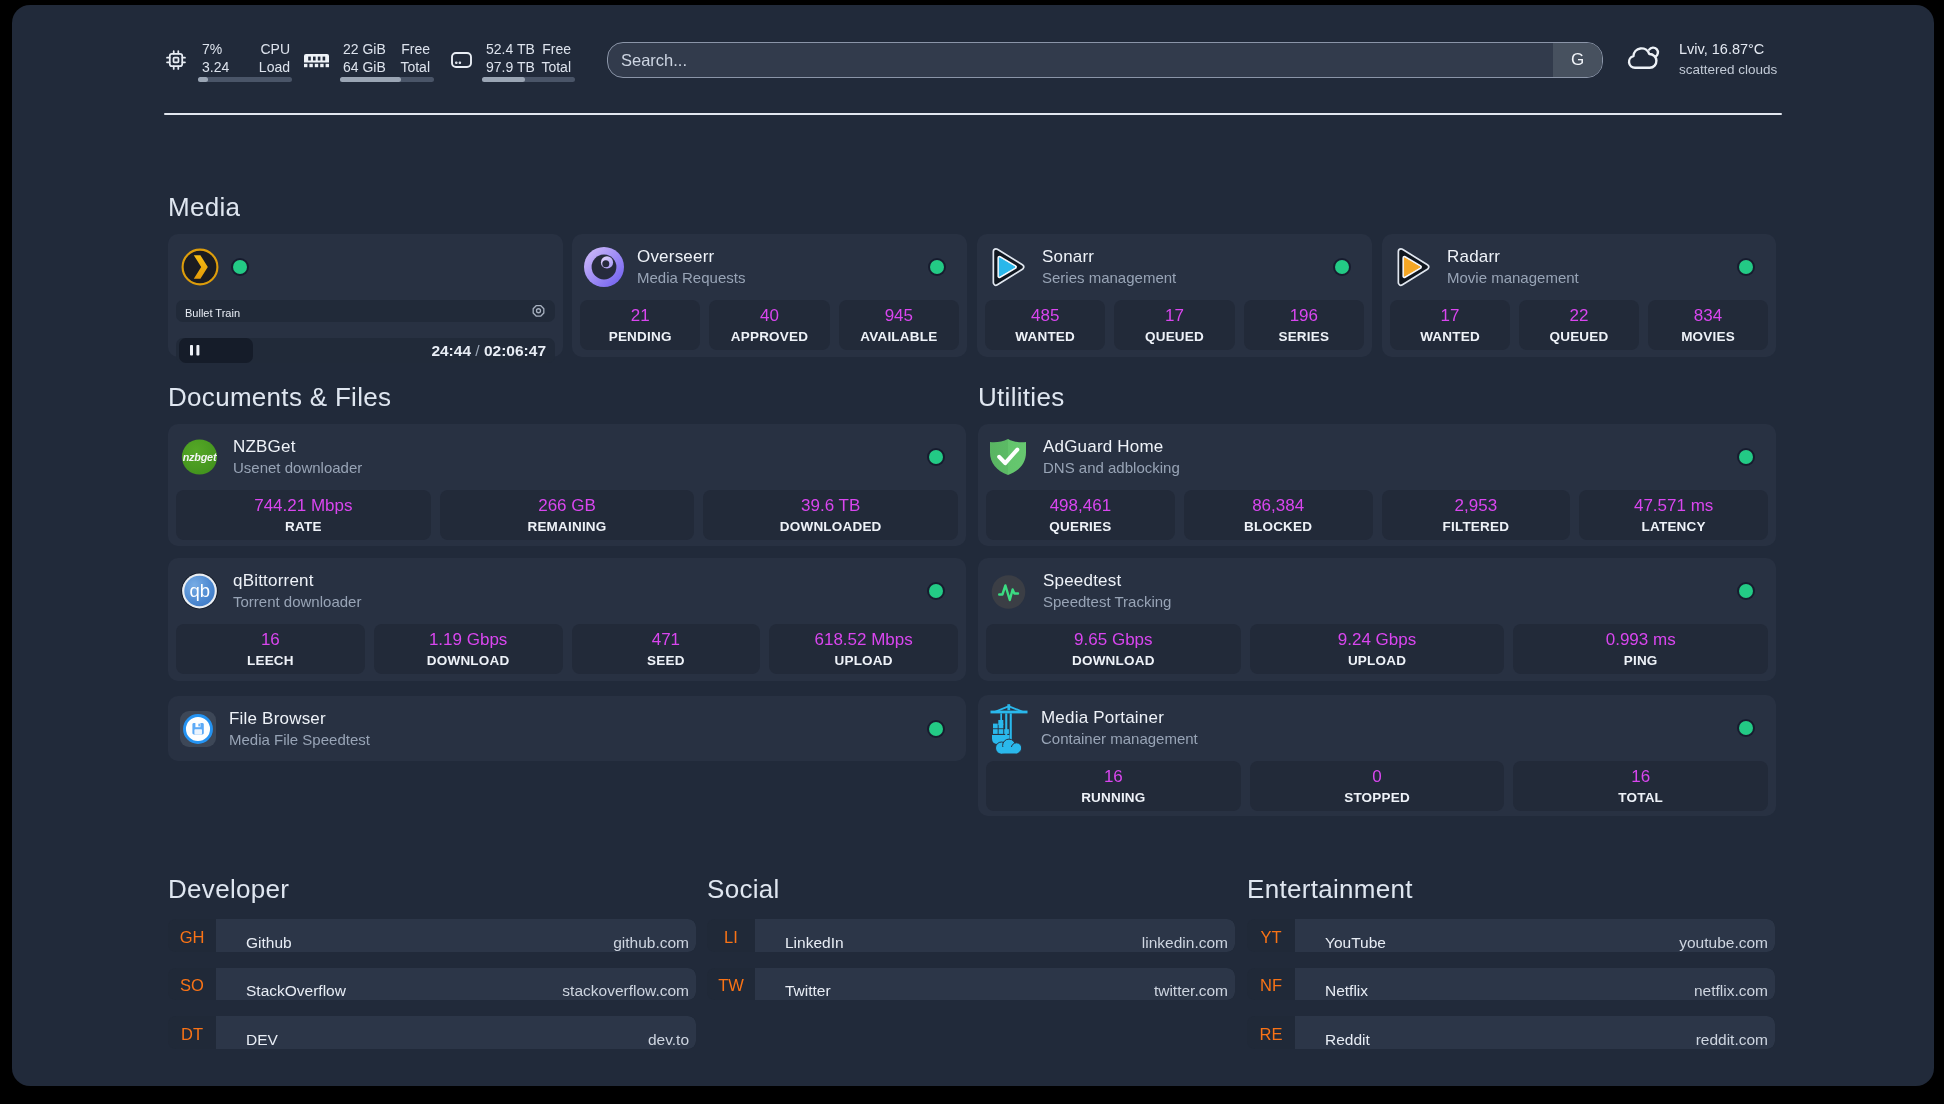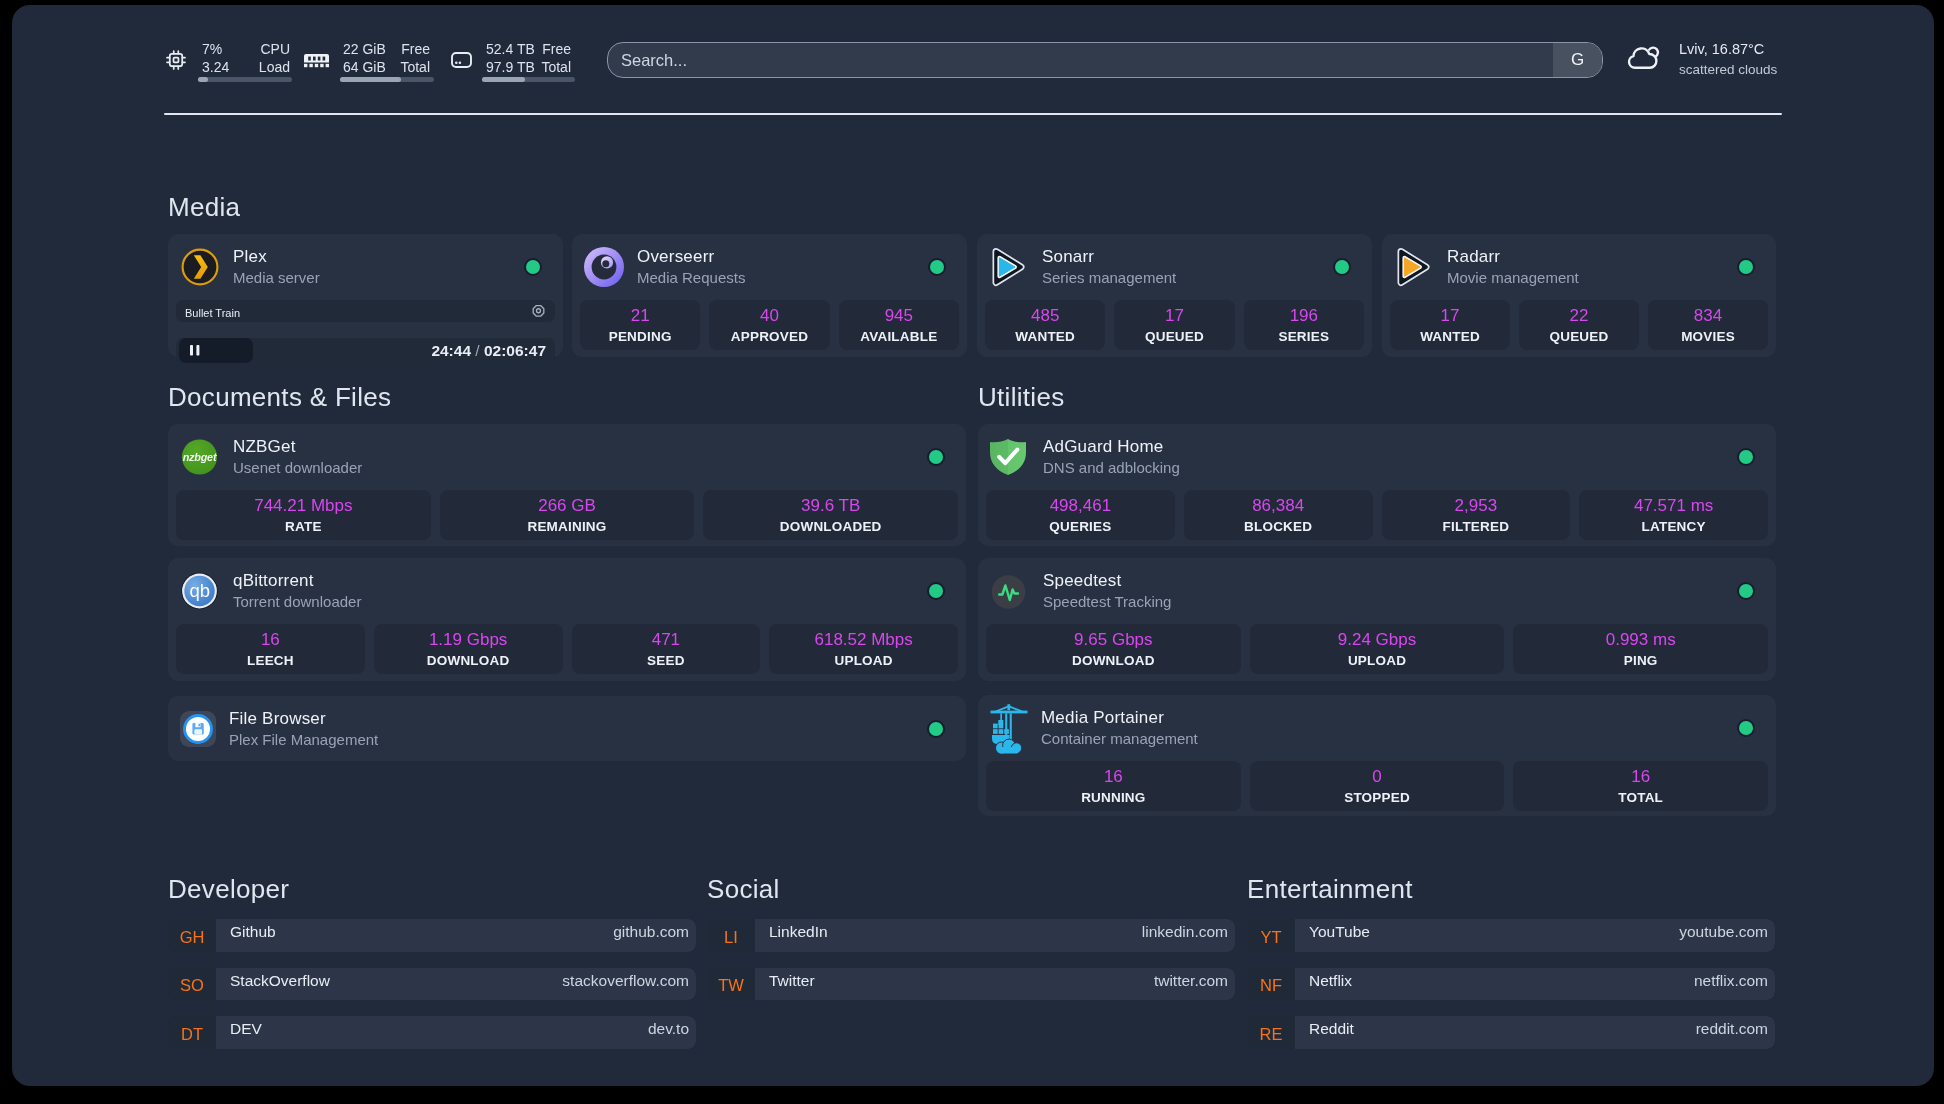--- a/index.html
+++ b/index.html
@@ -16,21 +16,21 @@
 .ctxt{flex:1}
 .ctxt .t{font-size:17px;line-height:21px;color:#eef2f8;letter-spacing:.2px}
 .ctxt .s{font-size:15px;line-height:21px;color:#98a4b6}
 .dot{width:14px;height:14px;border-radius:50%;background:#23ca85;flex:none;box-shadow:0 0 0 2px rgba(18,22,40,.75)}
 .stats{position:absolute;left:8px;right:8px;top:66px;height:50px;display:flex;gap:9px}
 .sb{flex:1;background:#222a39;border-radius:8px;text-align:center;padding-top:6px}
 .sb .n{font-size:17px;line-height:20px;color:#d946ef}
 .sb .l{margin-top:2px;font-size:13.5px;line-height:17px;font-weight:700;color:#eef2f8;letter-spacing:.2px}
 .bmrow{position:absolute;width:528px;height:32.5px;border-radius:8px;background:#202938;display:flex;overflow:hidden}
 .bmab{width:48px;display:flex;align-items:center;justify-content:center;font-size:16.5px;color:#f97316;flex:none;padding-top:4px}
-.bmin{flex:1;background:#2c3648;border-radius:0 8px 8px 0;display:flex;align-items:flex-start;padding:4px 7px 0 14px;font-size:15.5px;color:#e8edf5}
+.bmin{flex:1;background:#2c3648;border-radius:0 8px 8px 0;display:flex;align-items:flex-end;padding:4px 7px 0 30px;font-size:15.5px;color:#e8edf5}
 .bmin .u{margin-left:auto;color:#ced5e0}
 .prow{position:absolute;left:8px;right:8px;background:#212a39;border-radius:7px}
 svg{display:block}
 </style>
 </head>
 <body>
 <div class="page">
 
 <svg class="ab" style="left:153px;top:44px" width="22" height="22" viewBox="0 0 24 24" fill="none" stroke="#e8edf4" stroke-width="1.9" stroke-linecap="round">
 <rect x="5.2" y="5.2" width="13.6" height="13.6" rx="2.4"></rect>
@@ -125,24 +125,20 @@
             <defs>
               <linearGradient id="pg" x1="0" y1="0" x2="0" y2="1">
                 <stop offset="0" stop-color="#f6bd13"></stop>
                 <stop offset="1" stop-color="#e49b08"></stop>
               </linearGradient>
             </defs>
             <circle cx="20" cy="20" r="17.4" fill="#1b1c21" stroke="#dd9d0b" stroke-width="2.1"></circle>
             <polygon points="13.8,8.2 20.4,8.2 27.8,20 20.4,31.8 13.8,31.8 21.2,20" fill="url(#pg)"></polygon>
           </svg>
         </div>
-        <div class="ctxt">
-          <div class="t">Plex</div>
-          <div class="s">Media server</div>
-        </div>
         <div class="dot" style="margin-right:23.5px"></div>
       </div>
       <div class="prow" style="top:66px;height:22px;display:flex;align-items:center;padding:0 9px">
         <span style="font-size:11px;color:#e8edf5;position:relative;top:1.5px">Bullet Train</span>
         <span style="margin-left:auto">
           <svg width="15" height="15" viewBox="0 0 24 24" fill="none" stroke="#a7b0bf" stroke-width="2.1">
             <path d="M8.6 2.5h6.8L20.5 7.6v6.8l-5.1 5.1H8.6l-5.1-5.1V7.6z" stroke-linejoin="round"></path>
             <circle cx="12" cy="10.8" r="3.2"></circle>
           </svg>
         </span>
@@ -344,21 +340,21 @@
               <circle cx="16" cy="16" r="13.5" fill="#fdfefe" stroke="#2493f2" stroke-width="2.9"></circle>
               <rect x="10.4" y="10" width="11.4" height="11.4" rx="1.4" fill="#5caaf6"></rect>
               <rect x="13.4" y="10" width="5" height="4.2" fill="#fdfefe"></rect>
               <rect x="16.4" y="10.7" width="1.5" height="2.7" fill="#5caaf6"></rect>
               <rect x="12.4" y="16.2" width="7.6" height="5.2" rx="0.8" fill="#eaf4fe"></rect>
             </svg>
           </div>
         </div>
         <div class="ctxt">
           <div class="t">File Browser</div>
-          <div class="s">Plex File Management</div>
+          <div class="s">Media File Speedtest</div>
         </div>
         <div class="dot" style="margin-right:23.5px"></div>
       </div>
     </div>
 <div class="card" style="left:966px;top:419px;width:798px;height:122px">
       <div class="chead">
         <div style="flex:none">
           <svg width="40" height="40" viewBox="0 0 40 40" style="margin-left:-2px;margin-right:2px">
             <defs>
               <linearGradient id="ag" x1="0" y1="0" x2="1" y2="0">

